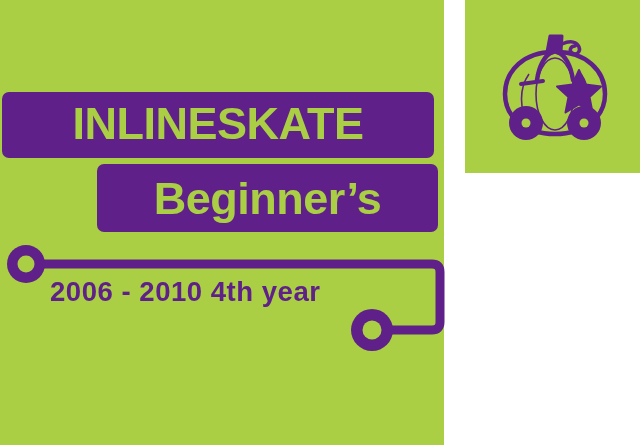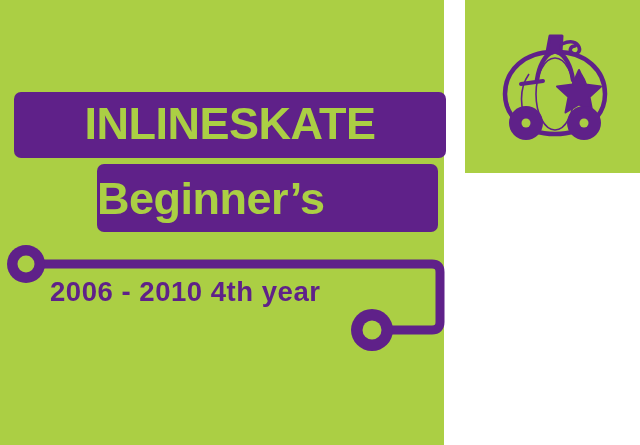--- a/index.html
+++ b/index.html
@@ -41,32 +41,33 @@
   
   .title-bar {
     position: absolute;
     background: #5f2189;
     border-radius: 7px;
     display: flex;
     align-items: center;
     box-sizing: border-box;
   }
   .title-bar-1 {
-    left: 14px;
+    left: 2px;
     top: 92px;
     width: 432px;
     height: 66px;
     justify-content: center;
     padding-bottom: 3px;
   }
   .title-bar-2 {
     left: 97px;
     top: 164px;
     width: 341px;
     height: 68px;
+    justify-content: center;
     padding-bottom: 0;
   }
   .title-text-1 {
     color: #abcf44;
     font-size: 45px;
     font-weight: bold;
     letter-spacing: -0.5px;
     line-height: 1;
     white-space: nowrap;
     font-family: "Liberation Sans", sans-serif;

